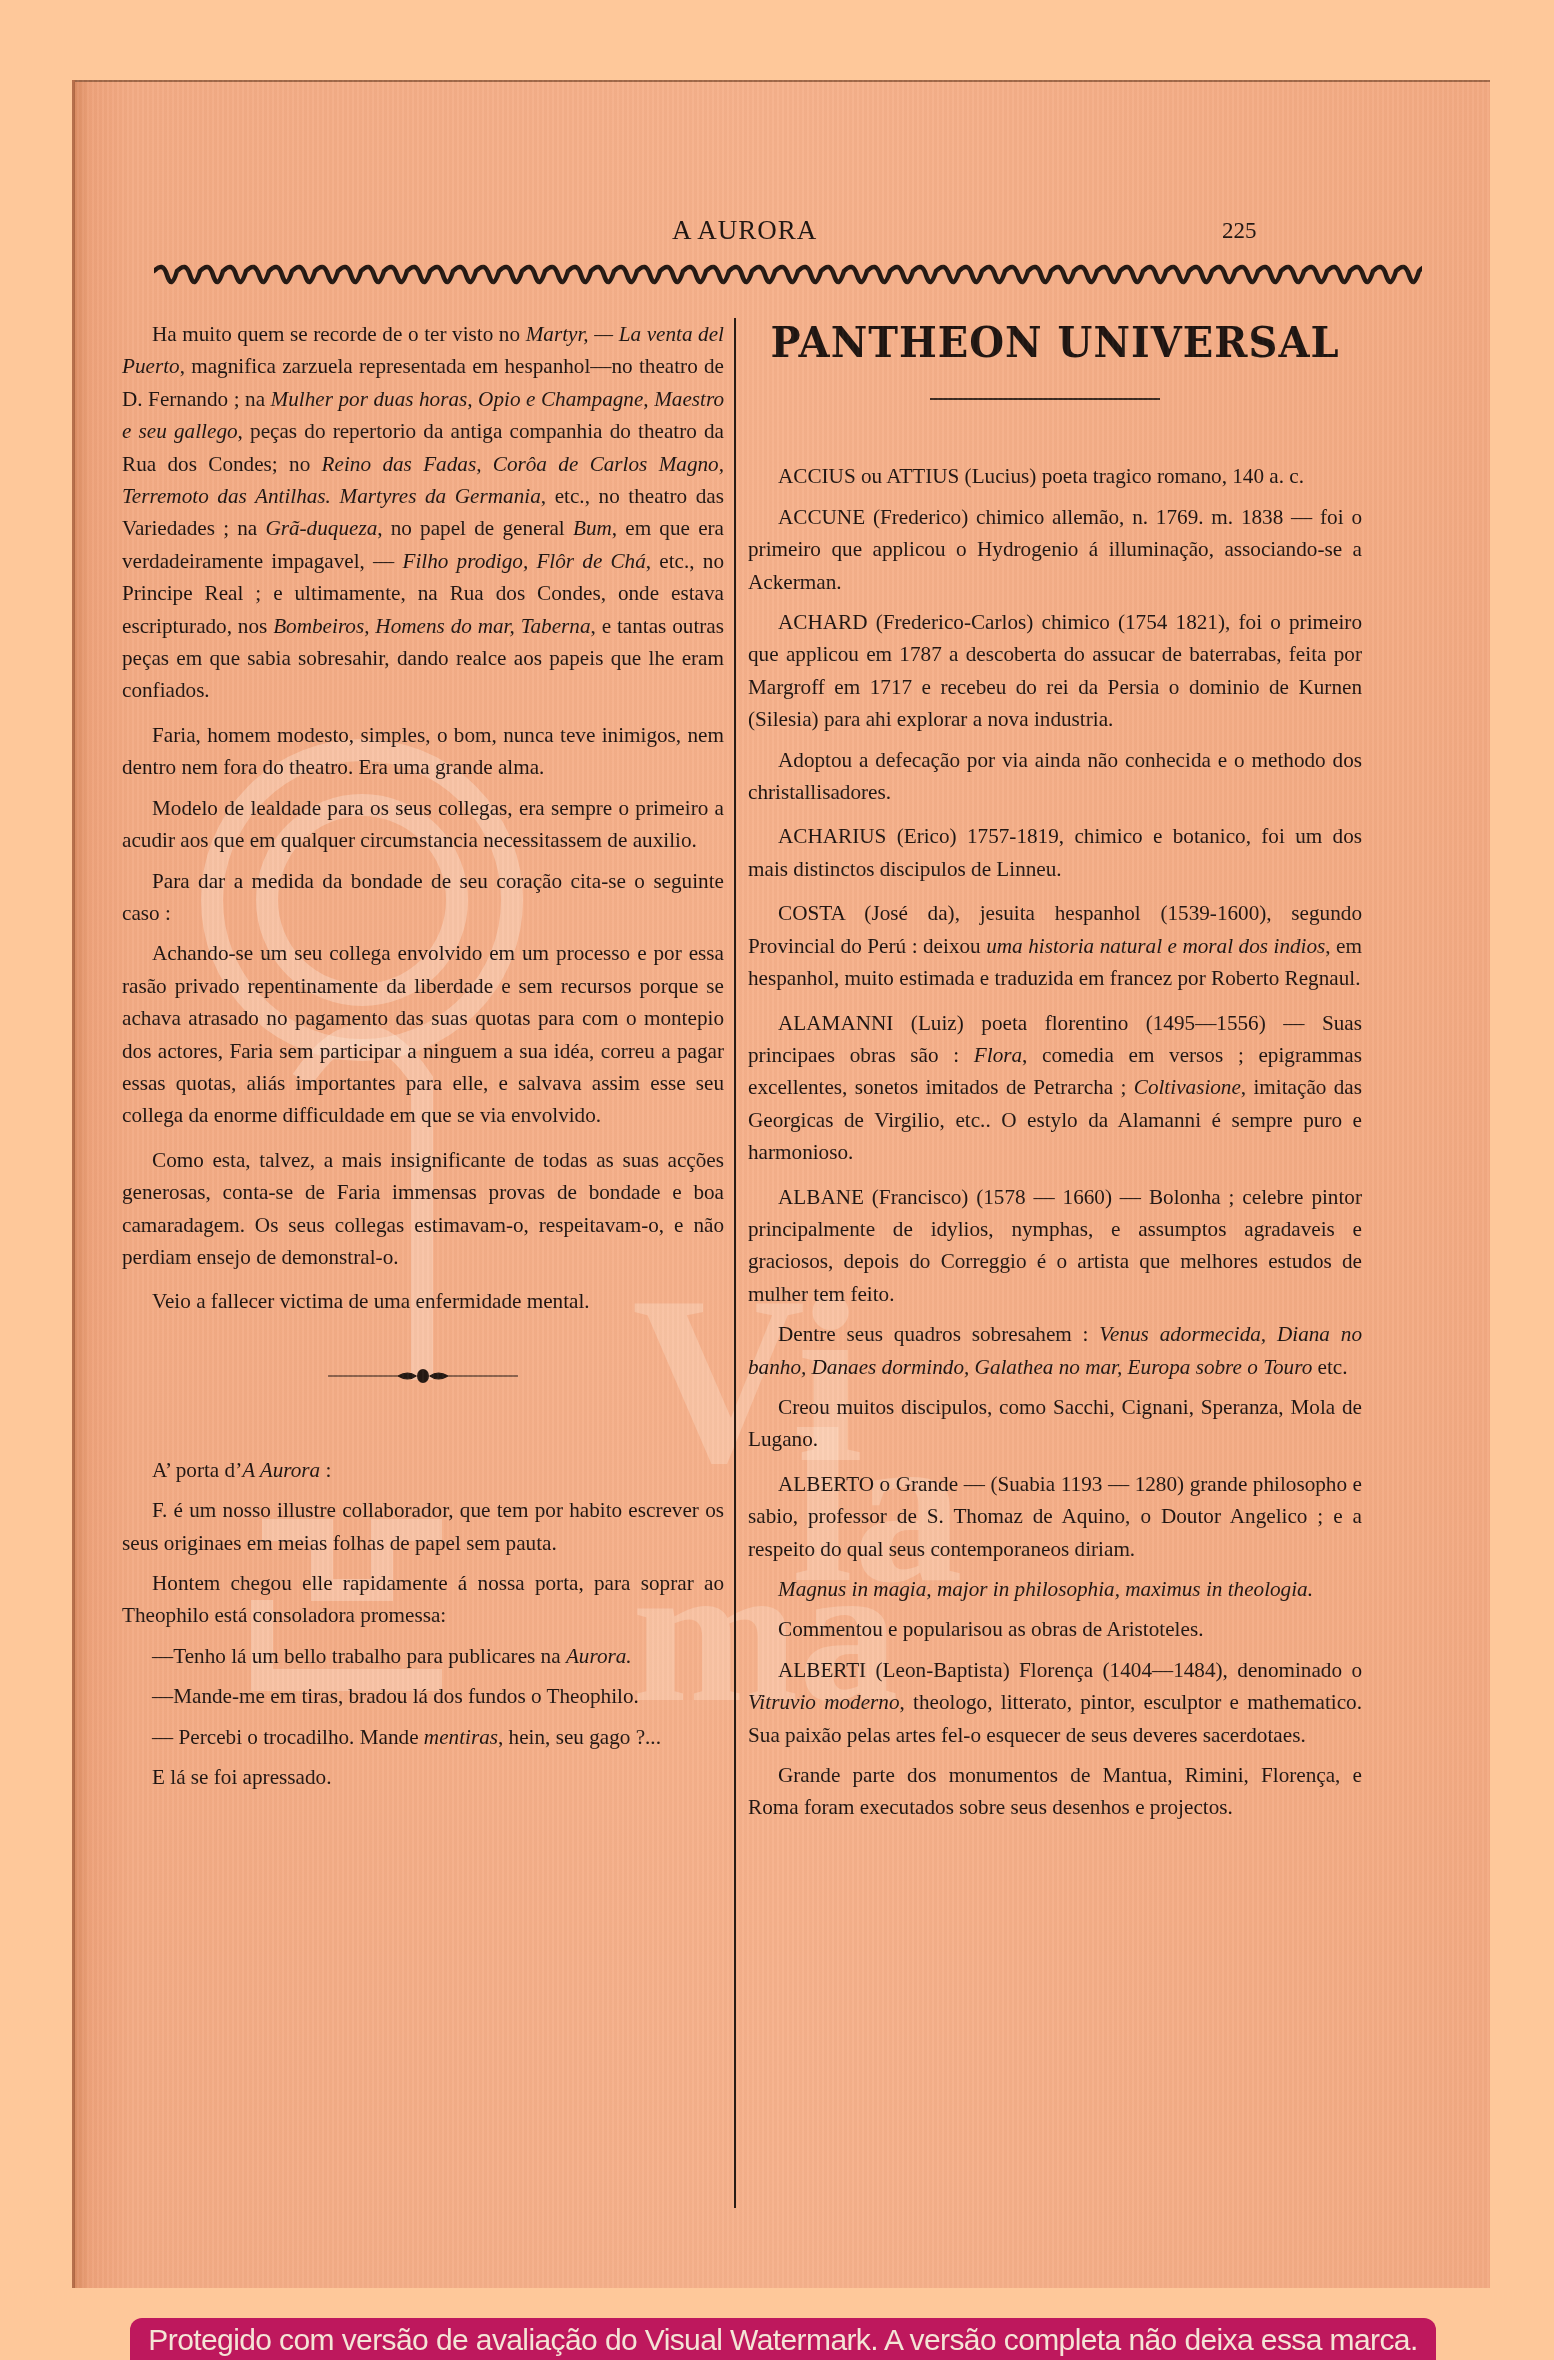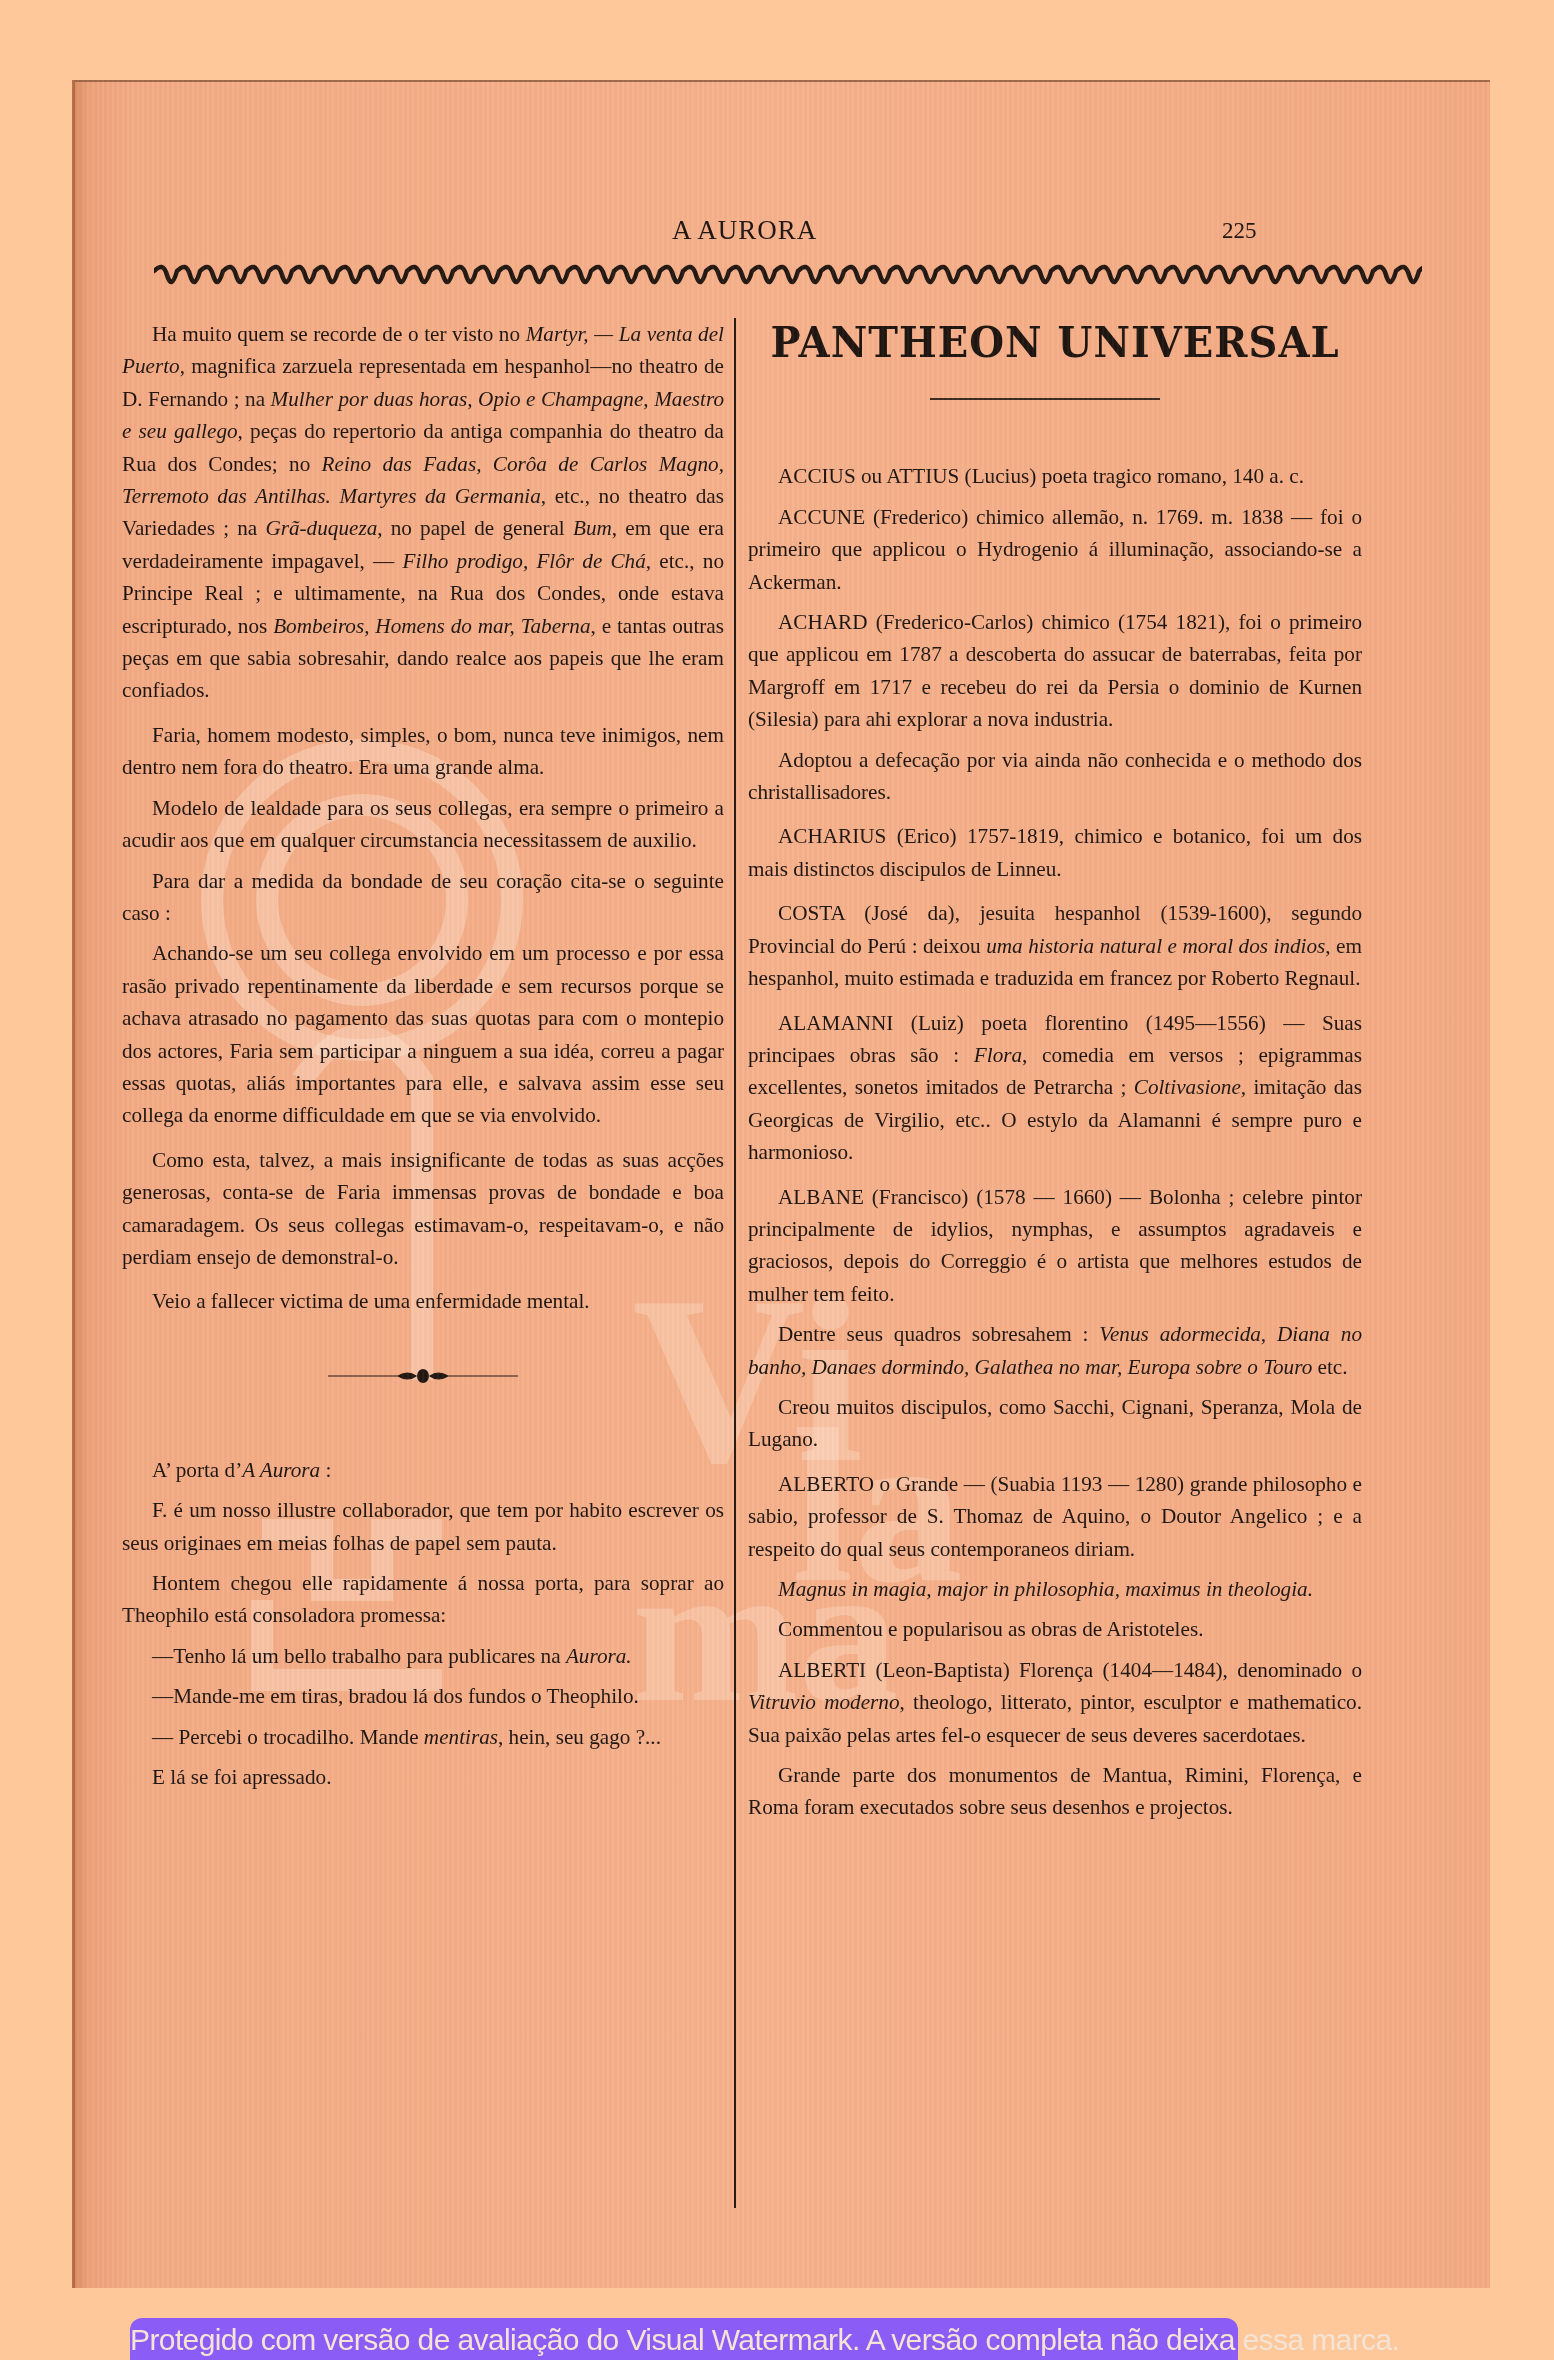--- a/index.html
+++ b/index.html
@@ -56,22 +56,22 @@
   .short-rule {
     width: 230px; height: 2px; background: #3a2a20; margin: 40px auto 60px auto;
     position: relative; left: -10px;
   }
   .orn-divider { display: block; margin: 48px auto 68px auto; }
   .watermark-logos {
     position: absolute; left: 0; top: 0; width: 100%; height: 100%;
     pointer-events: none;
   }
   .banner-wrap {
-    position: absolute; left: 130px; top: 2318px; width: 1108px; height: 42px;
-    background: #8b5cf6; border-radius: 12px 12px 0 0;
+    position: absolute; left: 130px; top: 2318px; width: 1306px; height: 42px;
+    background: #be185d; border-radius: 12px 12px 0 0;
     color: #f4e4d6; font-family: "Liberation Sans", sans-serif;
     font-size: 30px; line-height: 44px; text-align: center; white-space: nowrap;
     letter-spacing: -0.6px;
   }
 </style>
 </head>
 <body>
 
 <div class="page">
 

